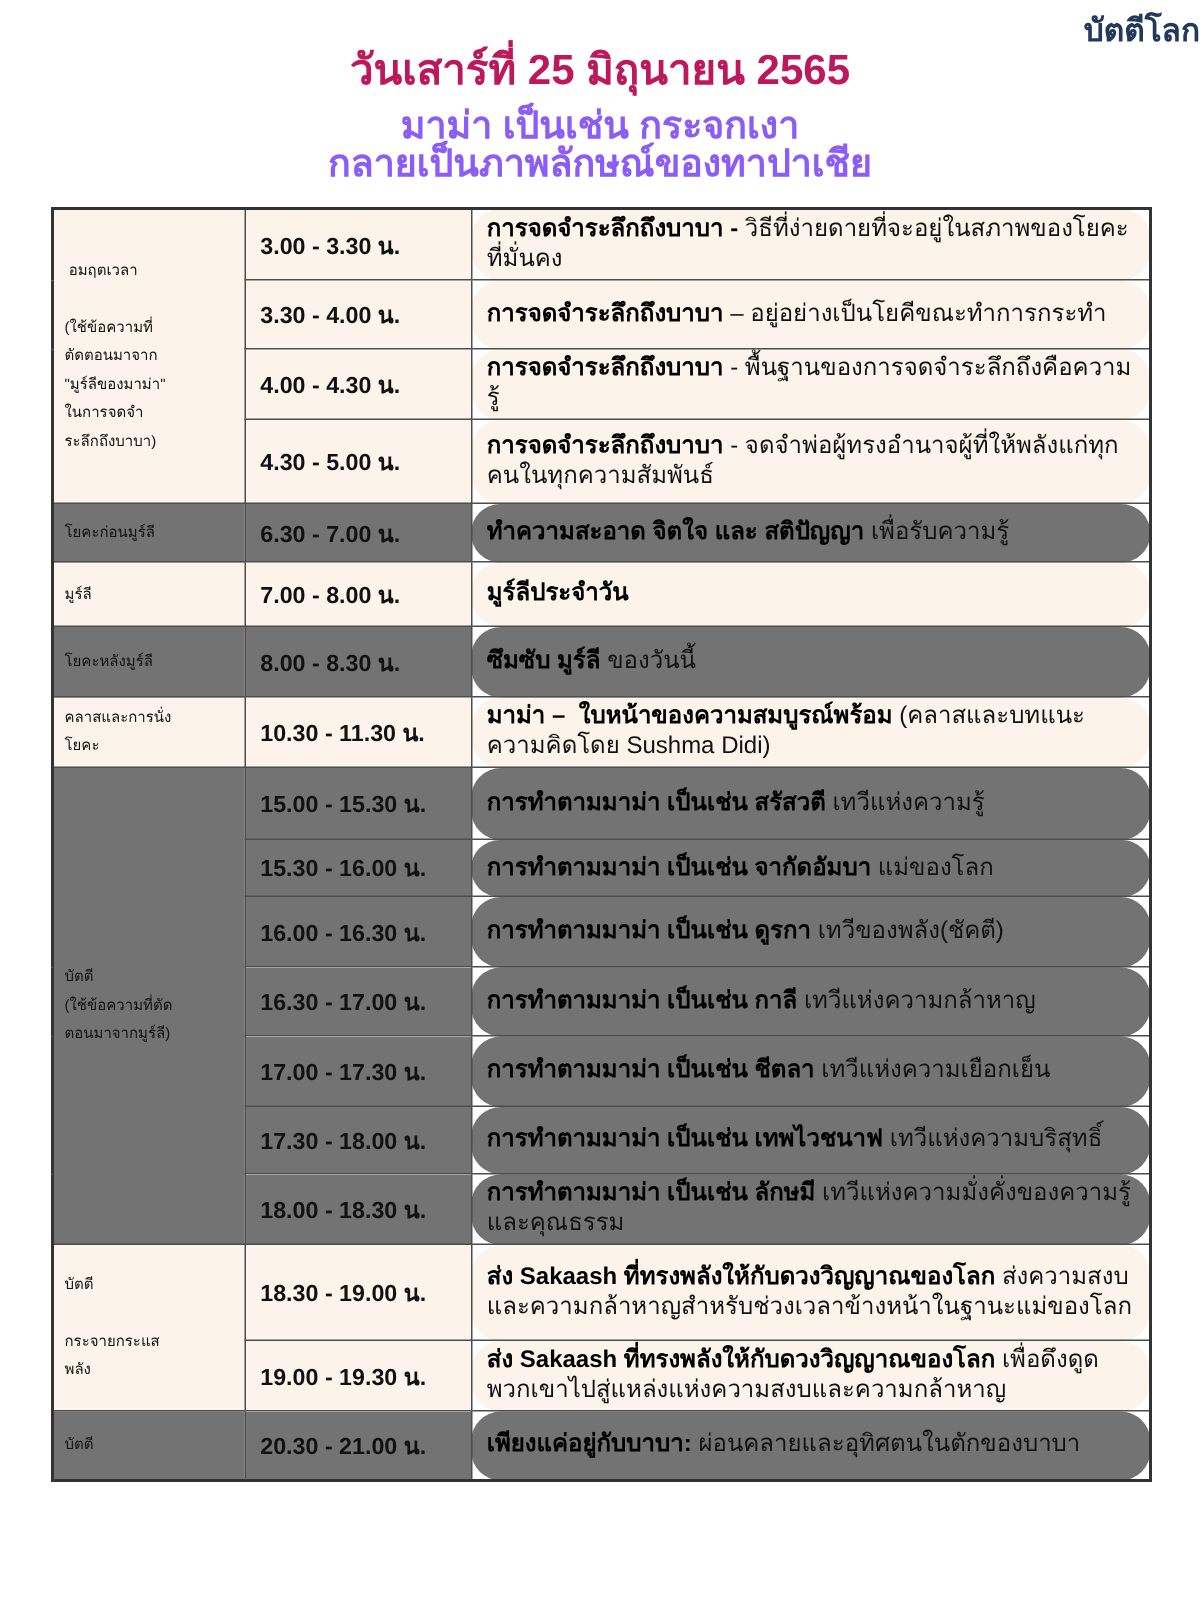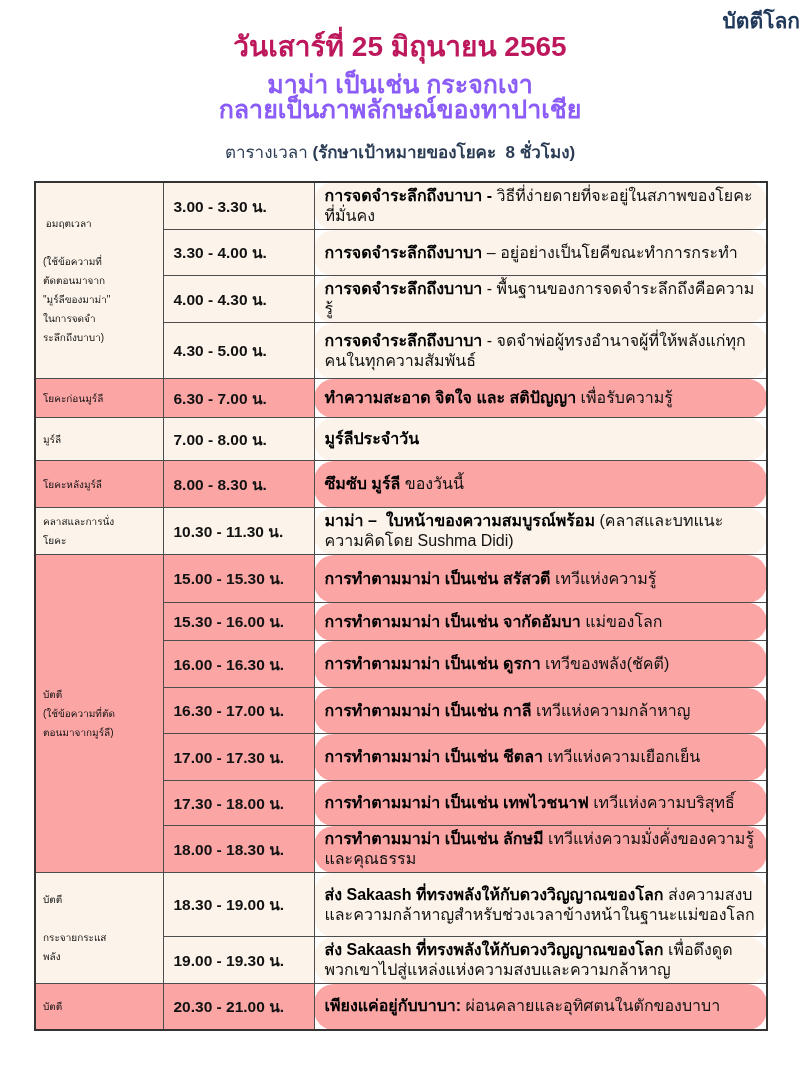--- a/index.html
+++ b/index.html
@@ -18,35 +18,34 @@
   table.sched {
     margin:16px 0 0 34px; border-collapse:collapse;
     border:2px solid #333; table-layout:fixed; width:732px;
   }
   table.sched td { border:1px solid #4d4d4d; vertical-align:middle; }
   td.grp  { font-size:10px; line-height:19px; padding:4px 4px 4px 7px; white-space:pre-wrap; }
   td.time { font-size:15.5px; font-weight:bold; padding:2px 2px 2px 10px; white-space:nowrap; overflow:hidden; }
   td.desc { font-size:16px; line-height:20px; padding:3px 8px 3px 10px; white-space:pre-wrap;border-radius:20px; }
   td.desc b { font-weight:bold; color:#000; }
   tr.cream td { background:#fcf4ea; }
-  tr.mint  td { background:#fca5a5; }
+  tr.mint  td { background:#737373; }
 
   .footer { margin:17px 0 0 34px; font-size:15px; line-height:22px; white-space:pre-wrap; width:740px; }
 </style>
 </head>
 <body>
 
 <div class="hdr">
   <div class="title">บัตตีโลก</div>
   <div class="dateln">วันเสาร์ที่ 25 มิถุนายน 2565</div>
   <div class="red-wrap">
     <div class="redln">มาม่า เป็นเช่น กระจกเงา</div>
     <div class="redln">กลายเป็นภาพลักษณ์ของทาปาเชีย</div>
   </div>
-  <div class="caption"><span>ตารางเวลา </span><span class="cap-bold">(รักษาเป้าหมายของโยคะ  8 ชั่วโมง)</span></div>
 </div>
 
 <table class="sched">
 <colgroup>
       <col style="width:128px">
       <col style="width:151px">
       <col style="width:453px">
     </colgroup>
 <tbody>
 <tr class="cream" style="height:46px">

